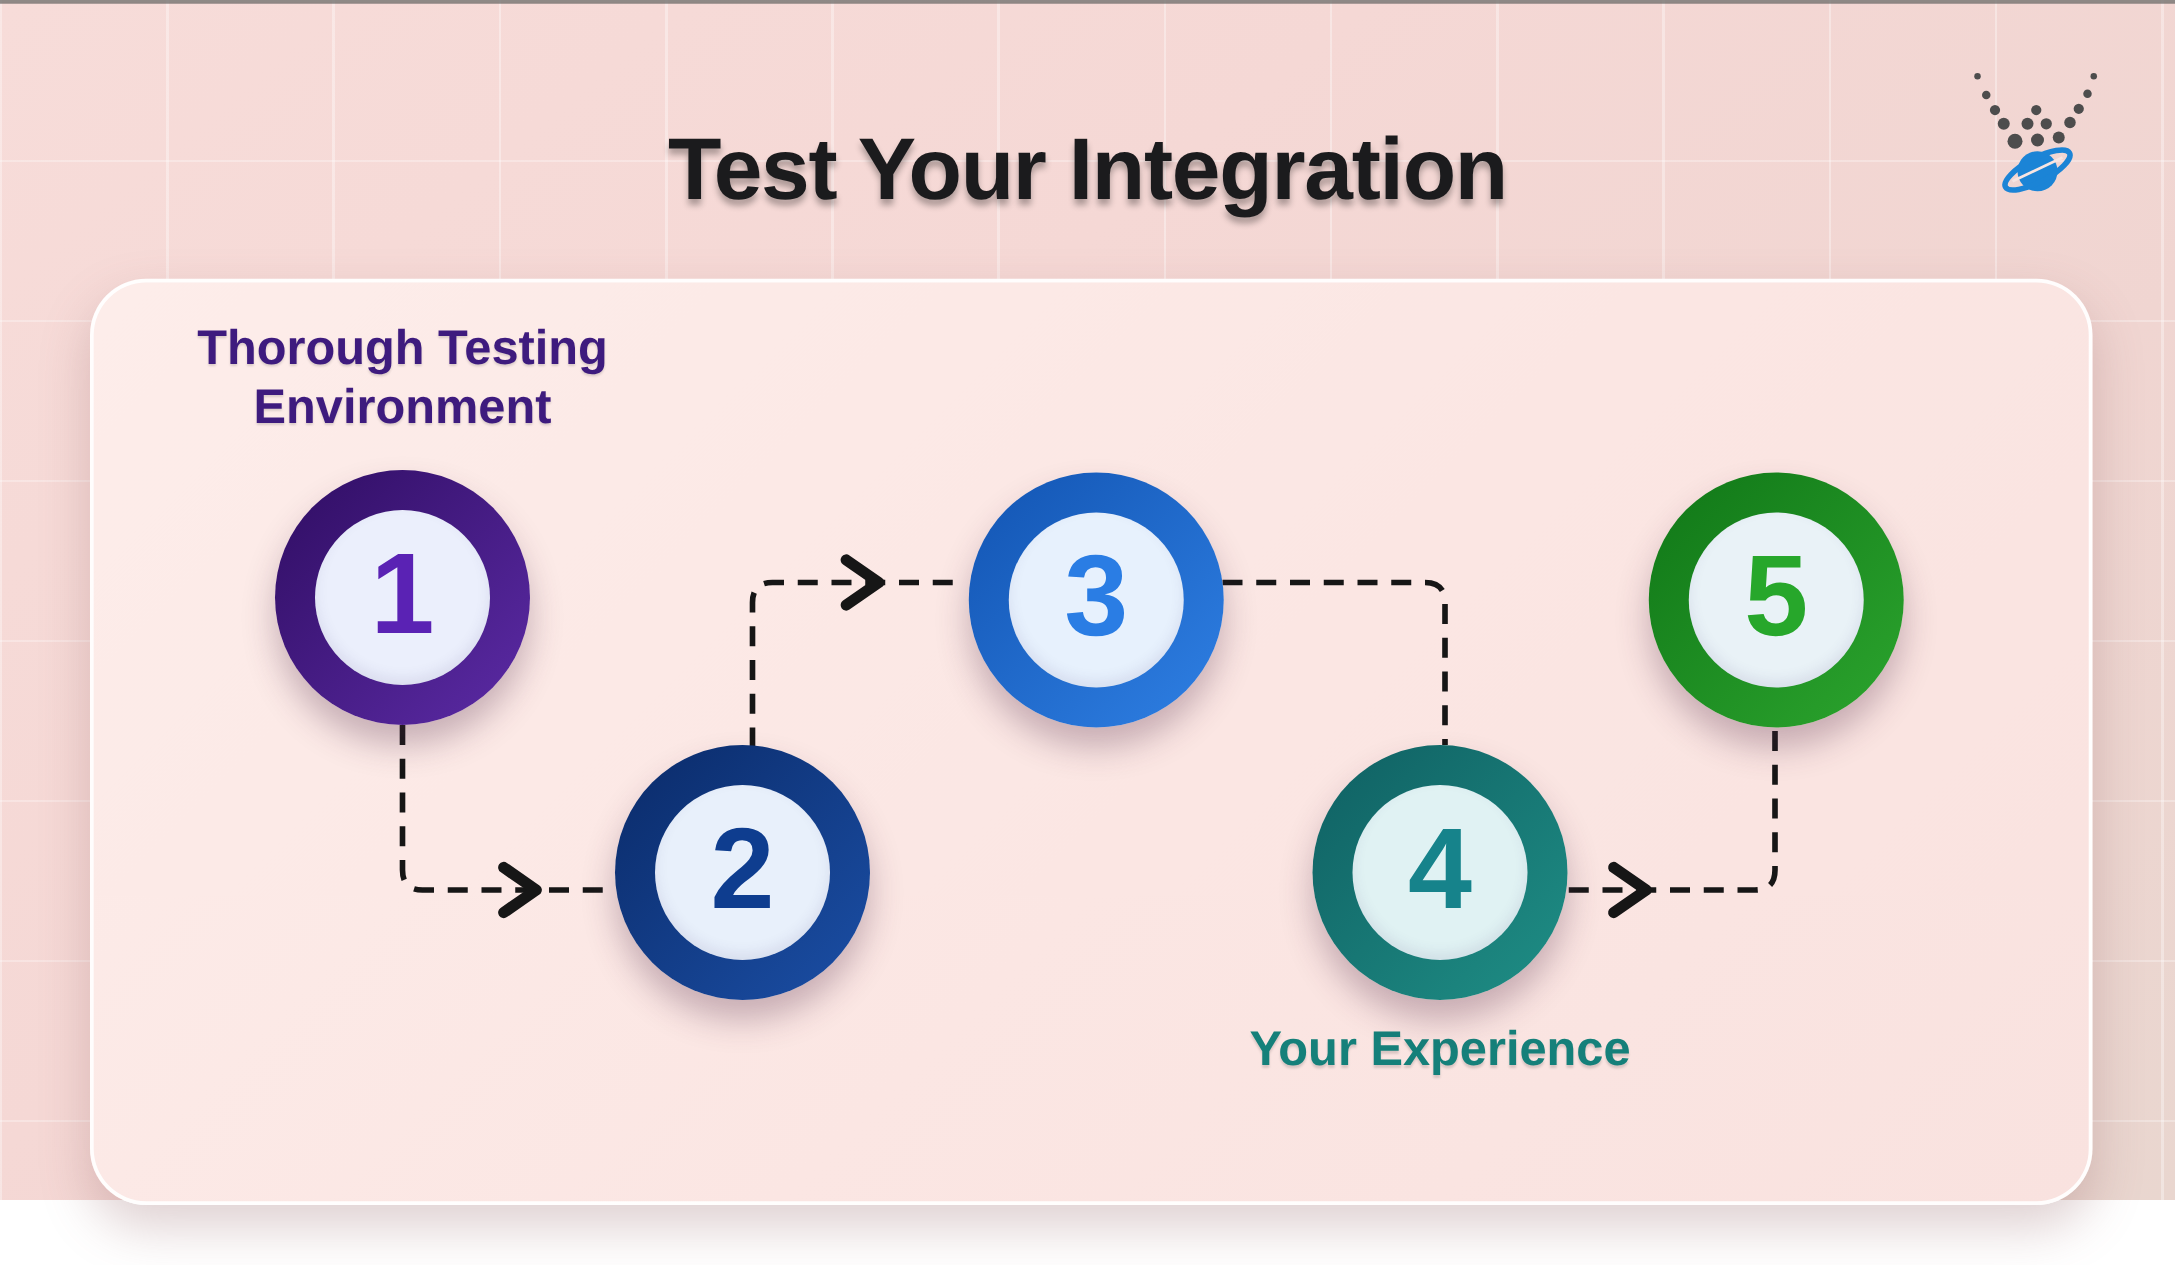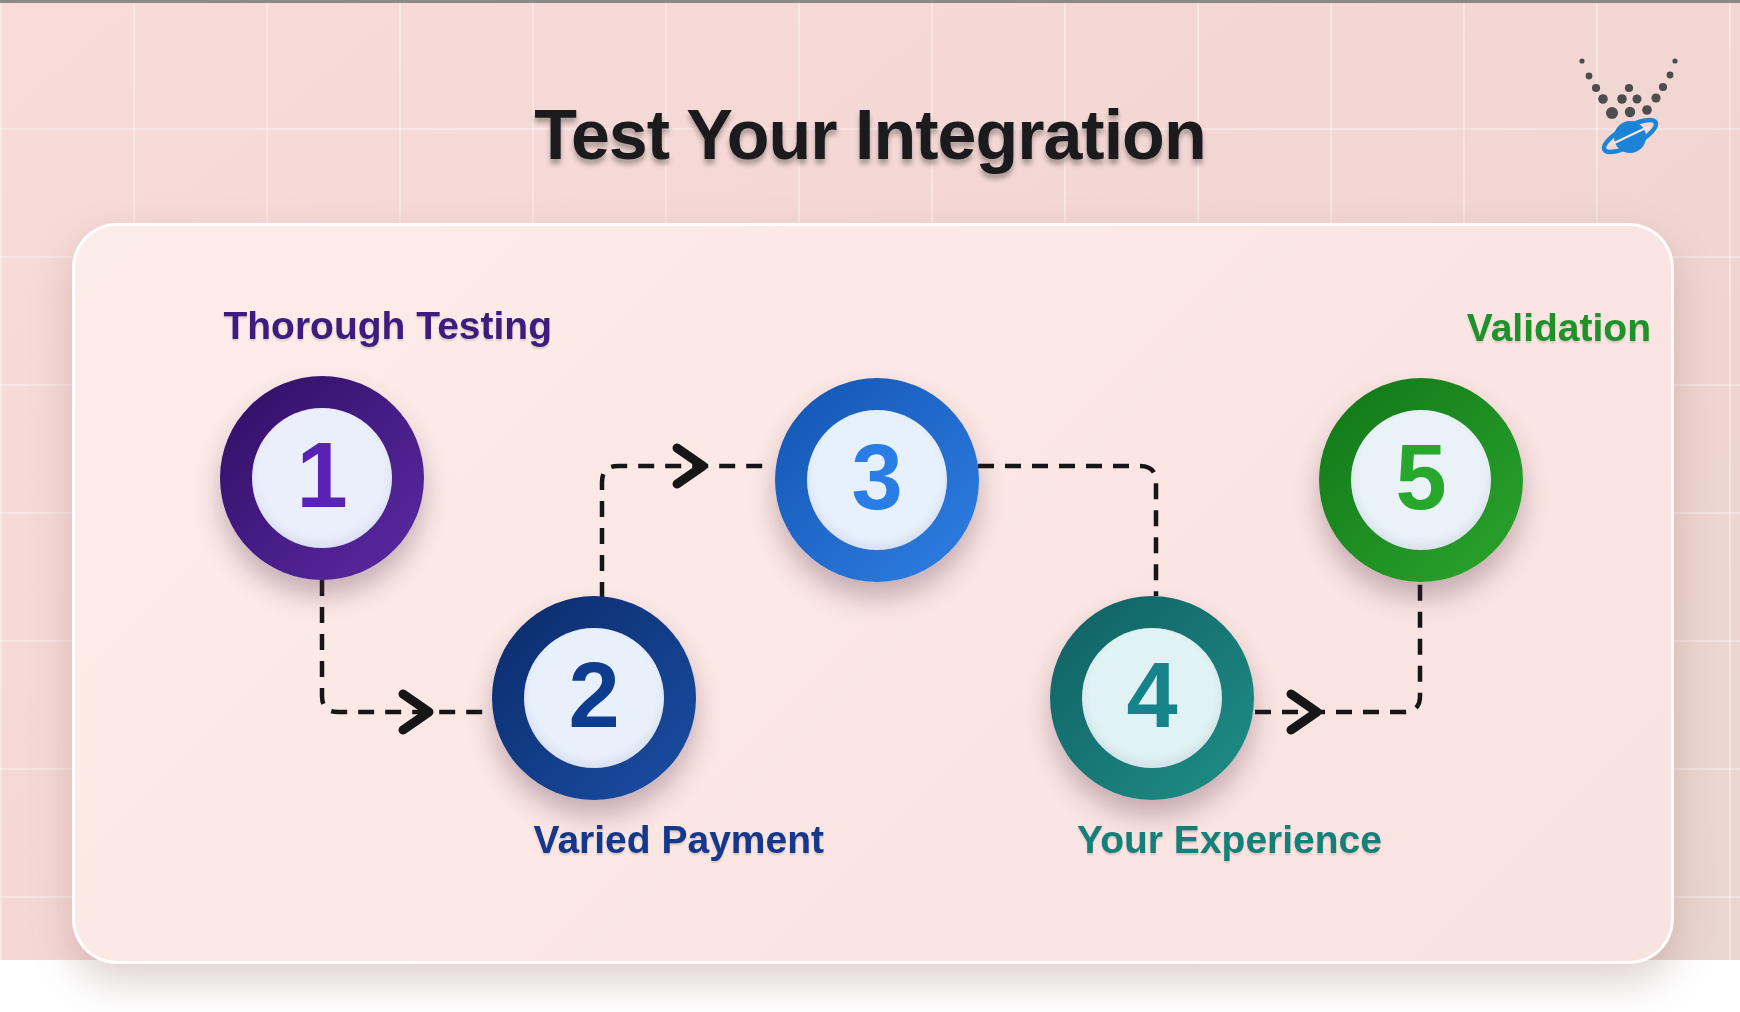--- a/index.html
+++ b/index.html
@@ -77,21 +77,21 @@
   }
   .step-label {
     position: absolute; left: 50%; transform: translateX(-50%);
     width: 460px; text-align: center;
     font-size: 39px; font-weight: 700; line-height: 1.22;
     color: var(--txt);
     text-shadow: 0 2px 2px rgba(0,0,0,0.14);
   }
   .step.toprow  .step-label { bottom: 128px; }
   .step.botrow  .step-label { top: 118px; }
-  .step-label span { display: block; text-align: right; }
+  .step-label span { display: block; }
   #step1 { left: 322px;  top: 478px; }
   #step2 { left: 594px;  top: 698px; }
   #step3 { left: 877px;  top: 480px; }
   #step4 { left: 1152px; top: 698px; }
   #step5 { left: 1421px; top: 480px; }
 </style>
 </head>
 <body>
 
 <div class="stage">
@@ -135,31 +135,31 @@
     <g fill="none" stroke-width="9" stroke-linecap="round" stroke-linejoin="round">
       <path d="M 403 694 L 429 712 L 403 730" stroke="#161616"></path>
       <path d="M 677 448 L 703 466 L 677 484" stroke="#161616"></path>
       <path d="M 1291 694 L 1317 712 L 1291 730" stroke="#161616"></path>
     </g>
   </svg>
 
   <div class="step toprow" id="step1" style="--ring-from: #2f0d62; --ring-to: #5c2ba6; --fill: #ebeffc; --num: #5a22b4; --txt: #3e1b7e;">
     <div class="step-label">
       <span>Thorough Testing</span>
+      <span>Environment</span>
     </div>
     <div class="step-circle">
       <div class="step-inner">
         <div class="step-number">1</div>
       </div>
     </div>
   </div>
 
   <div class="step botrow" id="step2" style="--ring-from: #0a2a68; --ring-to: #1b4fa6; --fill: #e8f0fb; --num: #0e3d8f; --txt: #14388c;">
     <div class="step-label">
-      <span>Varied Payment</span>
     </div>
     <div class="step-circle">
       <div class="step-inner">
         <div class="step-number">2</div>
       </div>
     </div>
   </div>
 
   <div class="step toprow" id="step3" style="--ring-from: #1254b2; --ring-to: #2f80e4; --fill: #e7f1fd; --num: #2a7de4; --txt: #1b62c6;">
     <div class="step-label">
@@ -177,21 +177,20 @@
     </div>
     <div class="step-circle">
       <div class="step-inner">
         <div class="step-number">4</div>
       </div>
     </div>
   </div>
 
   <div class="step toprow" id="step5" style="--ring-from: #107617; --ring-to: #2ca52e; --fill: #e9f2f7; --num: #27a72b; --txt: #1d9228;">
     <div class="step-label">
-      <span>Validation</span>
     </div>
     <div class="step-circle">
       <div class="step-inner">
         <div class="step-number">5</div>
       </div>
     </div>
   </div>
 </div>
 
 </body></html>

